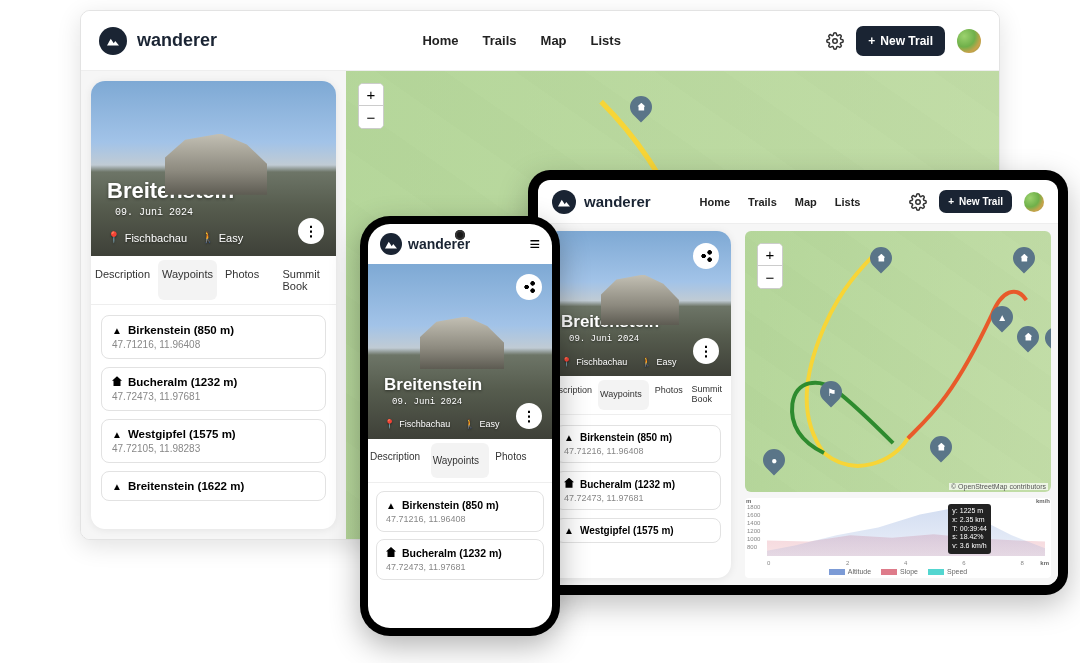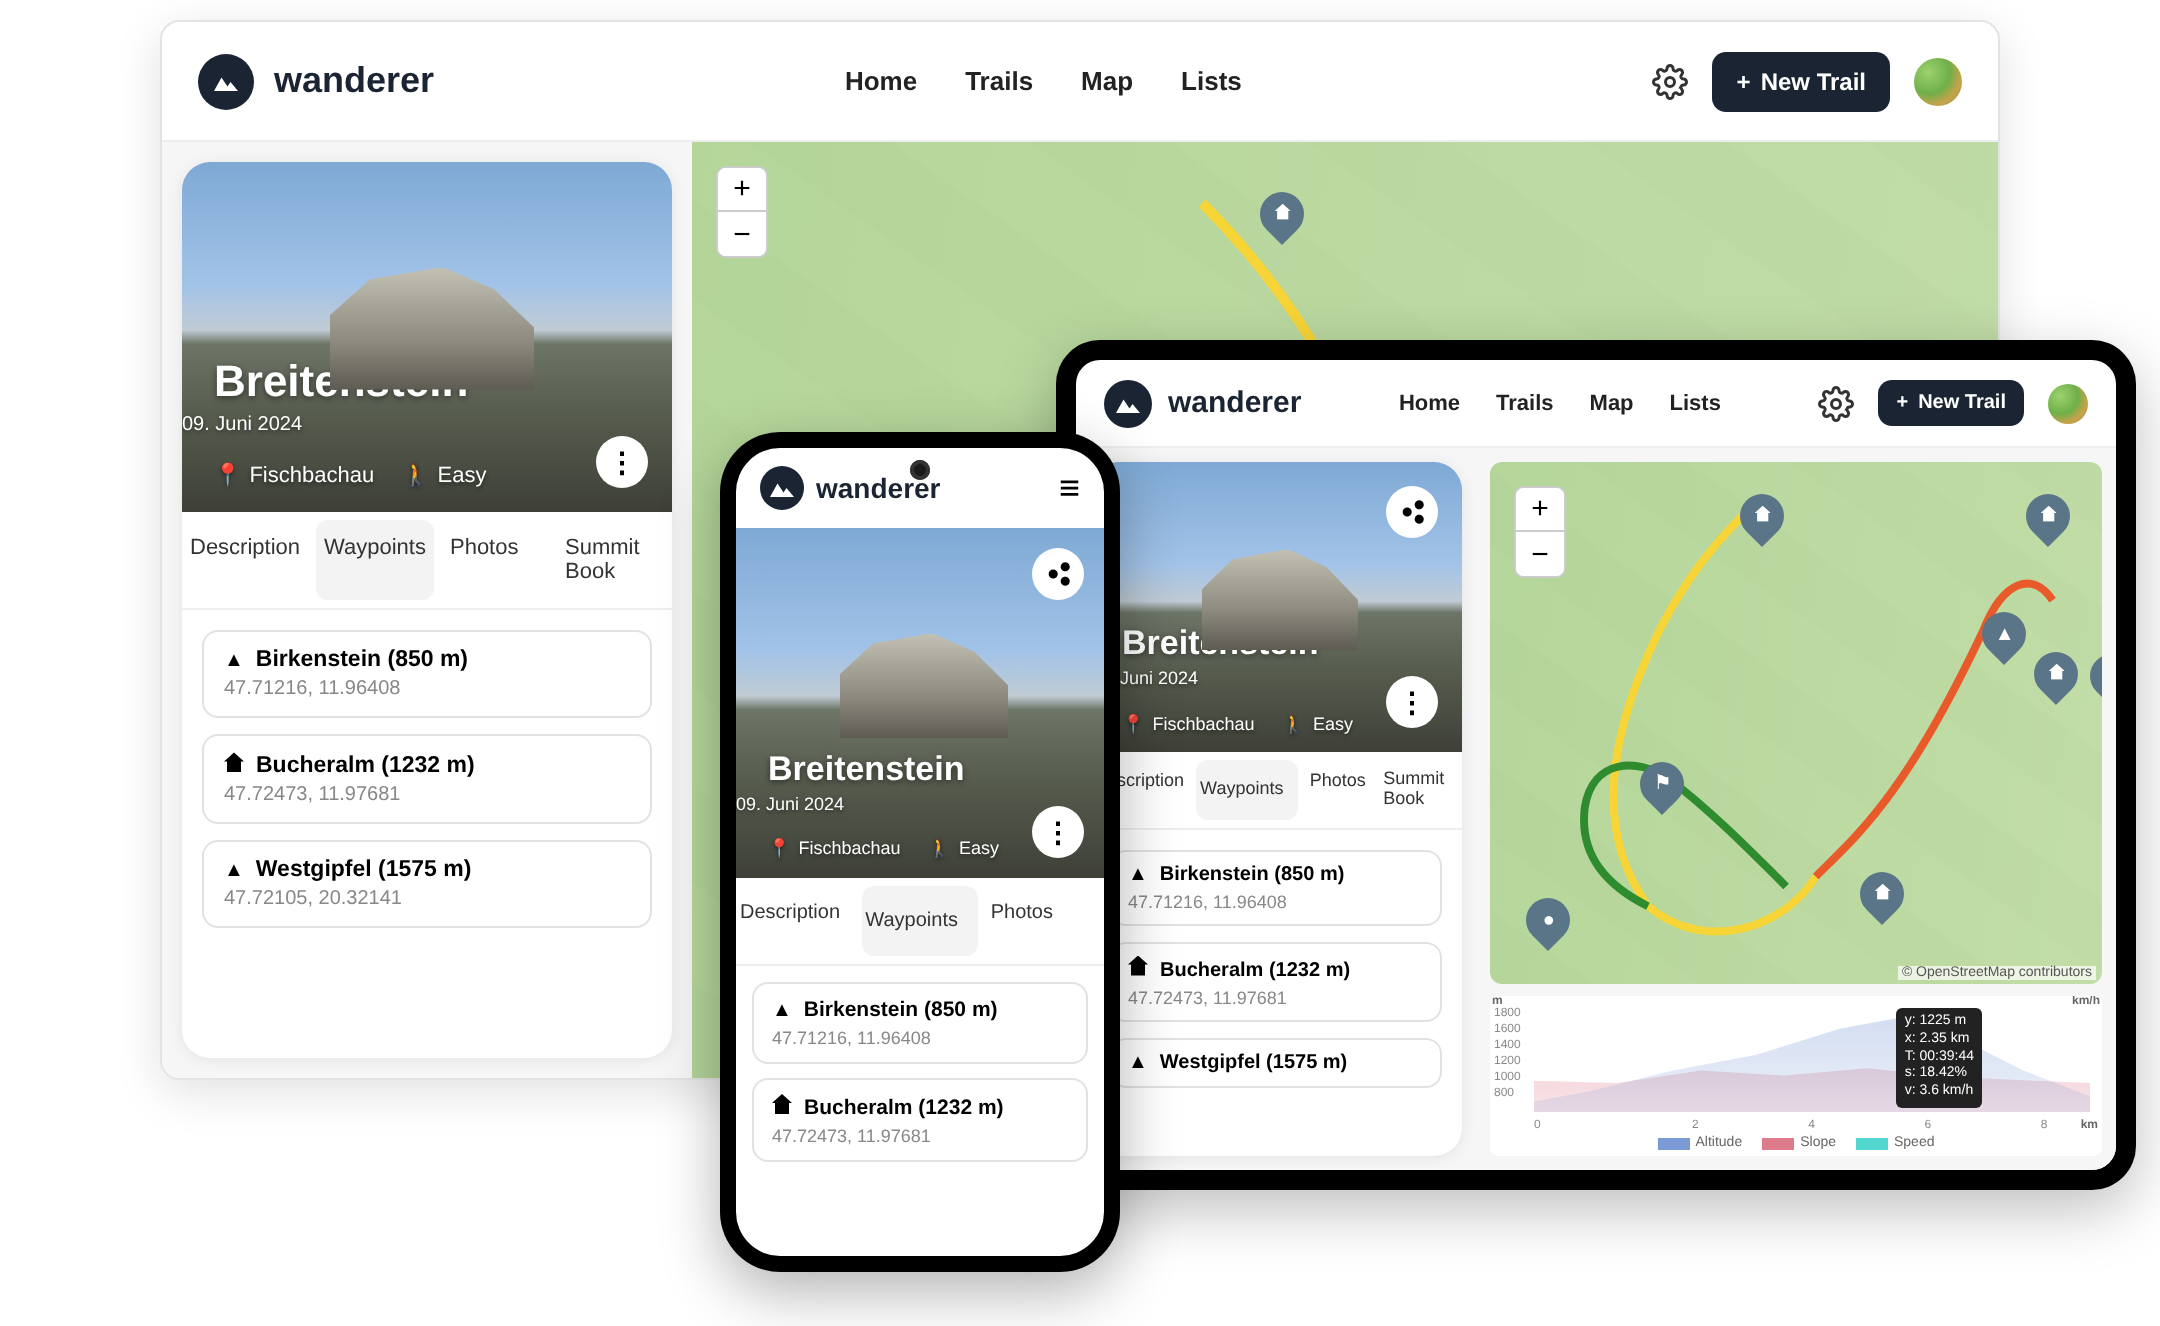--- a/index.html
+++ b/index.html
@@ -55,21 +55,21 @@
   .hero {
     position: relative; height: 175px;
     background: linear-gradient(180deg,#7ea9d4 0%,#a2c3e8 35%,#c0cbd4 48%,#6d7567 52%,#565c4e 72%,#3e4038 100%);
   }
   .hero::after{ 
     content:""; position:absolute; left:30%; right:28%; top:30%; bottom:35%;
     background: linear-gradient(180deg,#c2bfb3,#8d8a7f 60%,#5d5b52);
     clip-path: polygon(0 40%, 20% 10%, 55% 0, 80% 18%, 100% 50%, 100% 100%, 0 100%);
   }
   .hero-title { position: absolute; left: 16px; bottom: 52px; color:#fff; font-size: 22px; font-weight: 700; text-shadow:0 1px 3px rgba(0,0,0,.5);}
-  .hero-date  { position: absolute; left: 0; bottom: 38px; color:#fff; font-size: 10px; text-shadow:0 1px 2px rgba(0,0,0,.5);}
+  .hero-date  { position: absolute; left: 24px; bottom: 38px; color:#fff; font-size: 10px; text-shadow:0 1px 2px rgba(0,0,0,.5);font-family:Liberation Mono, monospace;}
   .hero-meta  { position: absolute; left: 16px; bottom: 12px; color:#fff; font-size: 11px; display:flex; gap:14px; align-items:center; text-shadow:0 1px 2px rgba(0,0,0,.5);}
   .hero-meta span { display:flex; align-items:center; gap:4px;}
   .hero-more  { position:absolute; right:12px; bottom:12px; width:26px; height:26px; border-radius:50%; background:#fff; display:flex; align-items:center; justify-content:center; cursor:pointer;}
   .hero-share { position:absolute; right:12px; top:12px; width:26px; height:26px; border-radius:50%; background:#fff; display:flex; align-items:center; justify-content:center; cursor:pointer;}
   .dots-v::before{content:"⋮"; font-weight:700; font-size:14px;}
   .share-ic::before{content:""; display:block; width:12px;height:12px;
     background:
       radial-gradient(circle at 30% 50%, #000 2px, transparent 2.5px),
       radial-gradient(circle at 80% 20%, #000 2px, transparent 2.5px),
       radial-gradient(circle at 80% 80%, #000 2px, transparent 2.5px);
@@ -286,21 +286,27 @@
                 <span class="ic-home"></span>
                 <span>Bucheralm (1232 m)</span>
               </div>
             <div class="wp-coords">47.72473, 11.97681</div>
           </div>
           <div class="wp">
             <div class="wp-name">
                 <span class="ic-peak"></span>
                 <span>Westgipfel (1575 m)</span>
               </div>
-            <div class="wp-coords">47.72105, 20.32141</div>
+            <div class="wp-coords">47.72105, 11.98283</div>
+          </div>
+          <div class="wp">
+            <div class="wp-name">
+                <span class="ic-peak"></span>
+                <span>Breitenstein (1622 m)</span>
+              </div>
           </div>
         </div>
       </div>
     </div>
 
     <div class="map-area">
       <svg class="route" viewBox="0 0 640 460">
         <path d="M250 30 C 280 60, 310 100, 330 150 C 350 200, 380 240, 420 260 C 460 280, 500 300, 540 340" stroke="#f7d537" stroke-width="5" fill="none"></path>
       </svg>
       <div class="map-zoom">

